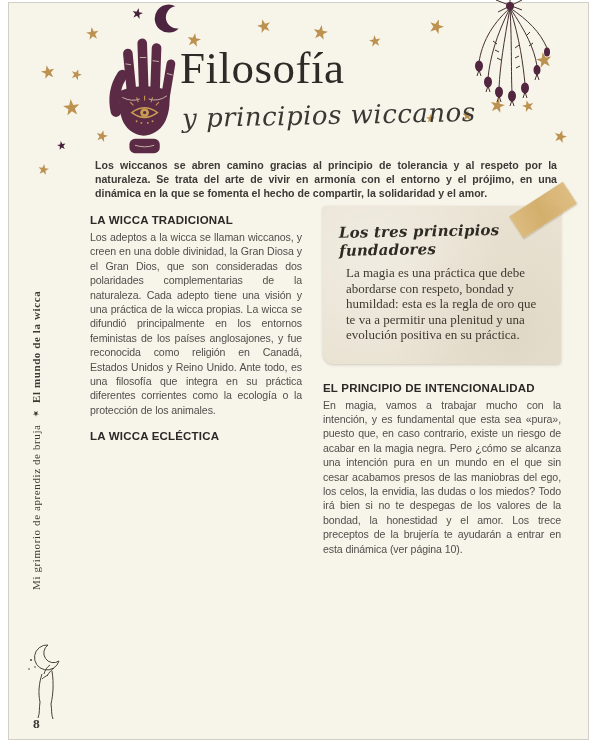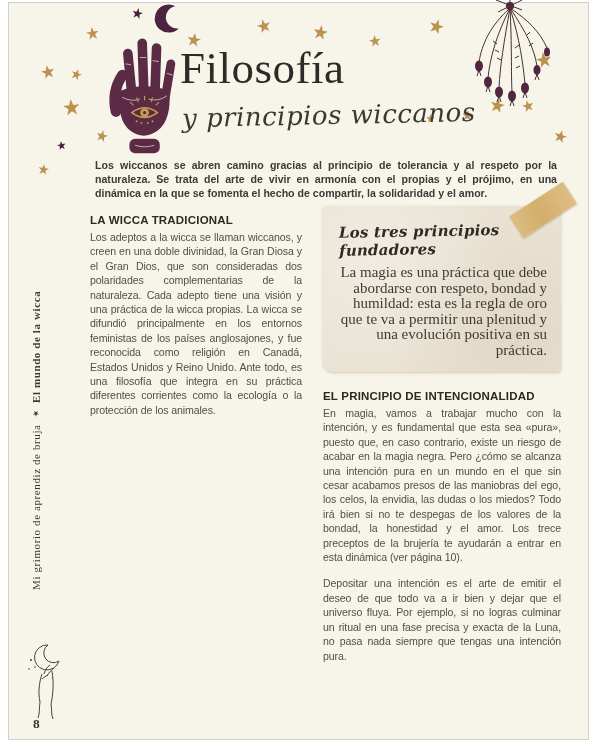--- a/index.html
+++ b/index.html
@@ -56,22 +56,22 @@
     box-shadow:0 1px 3px rgba(90,80,60,.25);
     background-image:radial-gradient(circle at 20% 30%,rgba(255,255,255,.35),rgba(0,0,0,0) 60%),
                      radial-gradient(circle at 80% 80%,rgba(120,100,70,.08),rgba(0,0,0,0) 55%);
   }
   .note-title{
     font-family:"DejaVu Serif",serif;font-style:italic;font-weight:700;
     font-size:15px;color:#2e2a24;margin:0 0 7px 0;letter-spacing:.2px;
     transform:rotate(-1deg);
   }
   .note-body{
-    font-family:"Liberation Serif",serif;font-size:15px;line-height:15.5px;
-    color:#3f3a31;margin:0;text-align:right;
+    font-family:"Liberation Serif",serif;font-size:13px;line-height:15.5px;
+    color:#3f3a31;margin:7px;
   }
   .tape{
     position:absolute;right:-14px;top:-9px;width:64px;height:26px;
     background:linear-gradient(100deg,#dcba7c 0%,#d2ab64 45%,#dcba7c 100%);
     opacity:.92;transform:rotate(-33deg);
     box-shadow:0 1px 2px rgba(90,70,40,.3);
   }
   
   .side-vertical{
     position:absolute;left:26px;top:248px;height:342px;width:20px;
@@ -181,36 +181,36 @@
     <ellipse cx="33" cy="92" rx="4" ry="5.5"></ellipse>
     <ellipse cx="46" cy="96" rx="4" ry="5.5"></ellipse>
     <ellipse cx="59" cy="88" rx="4" ry="5.5"></ellipse>
     <ellipse cx="71" cy="70" rx="3.5" ry="5"></ellipse>
     <ellipse cx="81" cy="52" rx="3" ry="4.5"></ellipse>
   </g>
 </svg>
 
 <div class="title">Filosofía</div>
 <div class="subtitle">y principios wiccanos</div>
-<div class="intro">Los wiccanos se abren camino gracias al principio de tolerancia y al respeto por la naturaleza. Se trata del arte de vivir en armonía con el propias y el prójimo, en una dinámica en la que se fomenta el hecho de compartir, la solidaridad y el amor.</div>
+<div class="intro">Los wiccanos se abren camino gracias al principio de tolerancia y al respeto por la naturaleza. Se trata del arte de vivir en armonía con el entorno y el prójimo, en una dinámica en la que se fomenta el hecho de compartir, la solidaridad y el amor.</div>
 
 <div class="col-left">
   <h3 class="sec-heading">LA WICCA TRADICIONAL</h3>
   <p class="sec-body">Los adeptos a la wicca se llaman wiccanos, y creen en una doble divinidad, la Gran Diosa y el Gran Dios, que son consideradas dos polaridades complementarias de la naturaleza. Cada adepto tiene una visión y una práctica de la wicca propias. La wicca se difundió principalmente en los entornos feministas de los países anglosajones, y fue reconocida como religión en Canadá, Estados Unidos y Reino Unido. Ante todo, es una filosofía que integra en su práctica diferentes corrientes como la ecología o la protección de los animales.</p>
+  <h3 class="sec-heading">LA WICCA ECLÉCTICA</h3>
 </div>
 
 <div class="col-right">
   <div class="note">
     <div class="tape"></div>
     <h3 class="note-title">Los tres principios fundadores</h3>
     <p class="note-body">La magia es una práctica que debe abordarse con respeto, bondad y humildad: esta es la regla de oro que te va a permitir una plenitud y una evolución positiva en su práctica.</p>
   </div>
   <h3 class="sec-heading">EL PRINCIPIO DE INTENCIONALIDAD</h3>
   <p class="sec-body">En magia, vamos a trabajar mucho con la intención, y es fundamental que esta sea «pura», puesto que, en caso contrario, existe un riesgo de acabar en la magia negra. Pero ¿cómo se alcanza una intención pura en un mundo en el que sin cesar acabamos presos de las maniobras del ego, los celos, la envidia, las dudas o los miedos? Todo irá bien si no te despegas de los valores de la bondad, la honestidad y el amor. Los trece preceptos de la brujería te ayudarán a entrar en esta dinámica (ver página 10).</p>
-  <p class="sec-body">Depositar una intención es el arte de emitir el deseo de que todo va a ir bien y dejar que el universo fluya. Por ejemplo, si no logras culminar un ritual en una fase precisa y exacta de la Luna, no pasa nada siempre que tengas una intención pura.</p>
 </div>
 
 <div class="side-vertical">
   <span>Mi grimorio de aprendiz de bruja</span>
   <span class="sep">★</span>
   <span class="bold">El mundo de la wicca</span>
 </div>
 
 <svg class="handmoon-svg" width="52" height="84" viewBox="0 0 52 84">
   <g stroke="#4a403b" stroke-width="1" fill="none">

